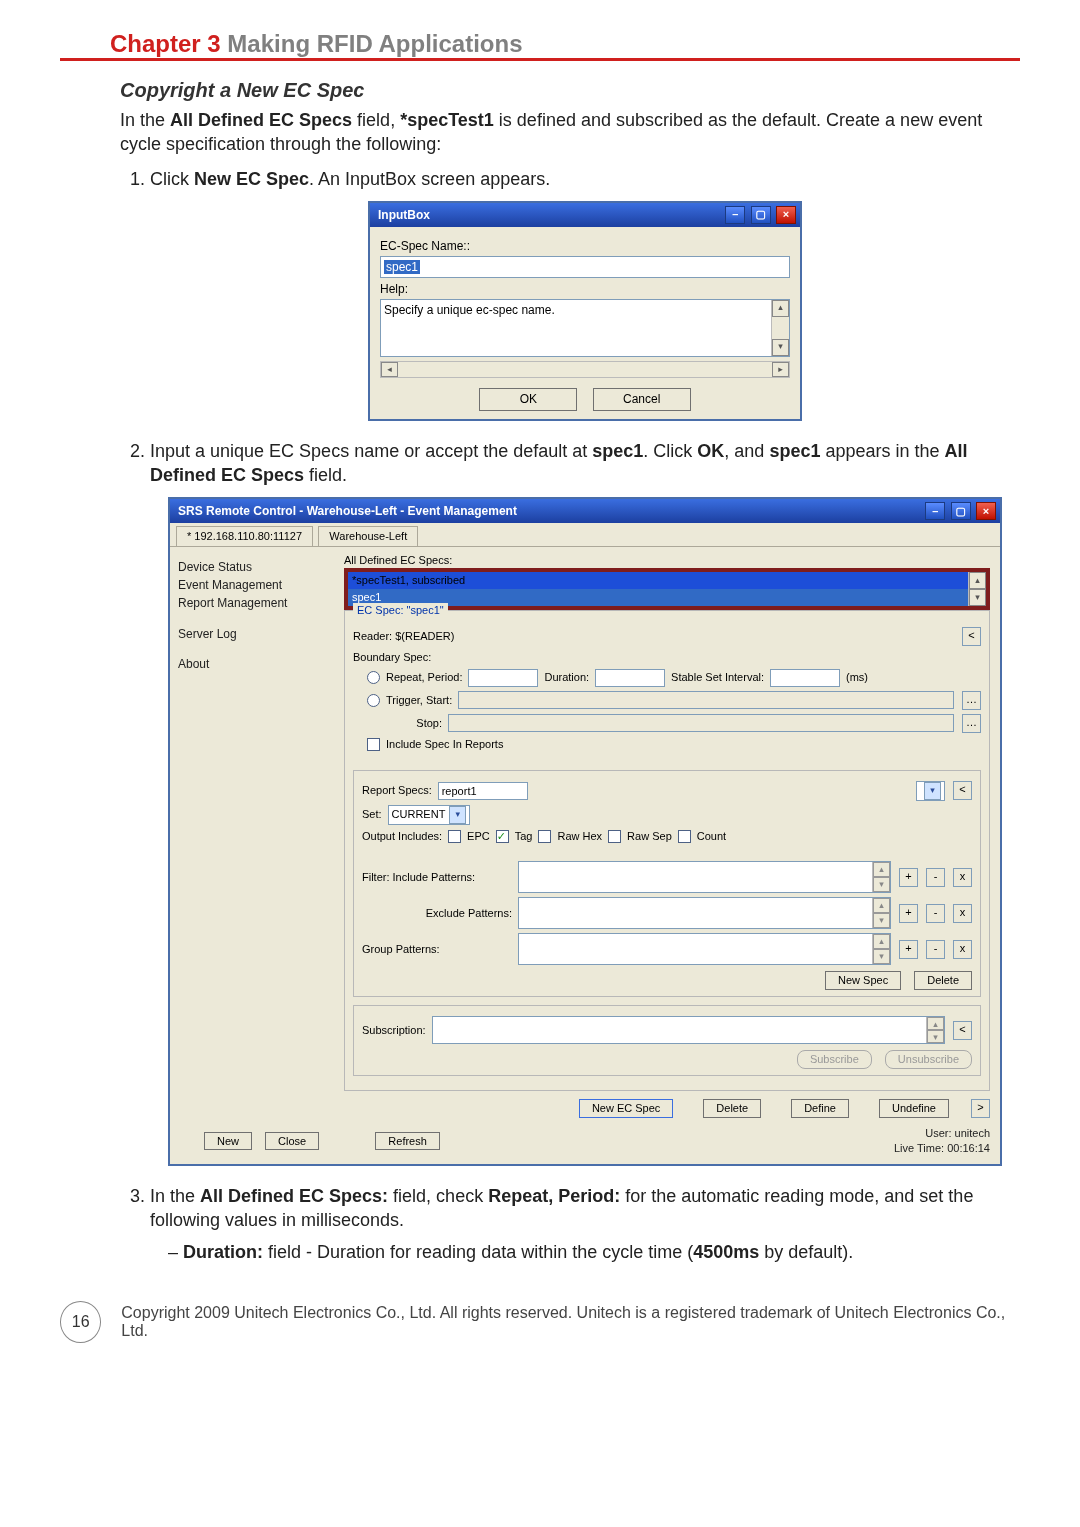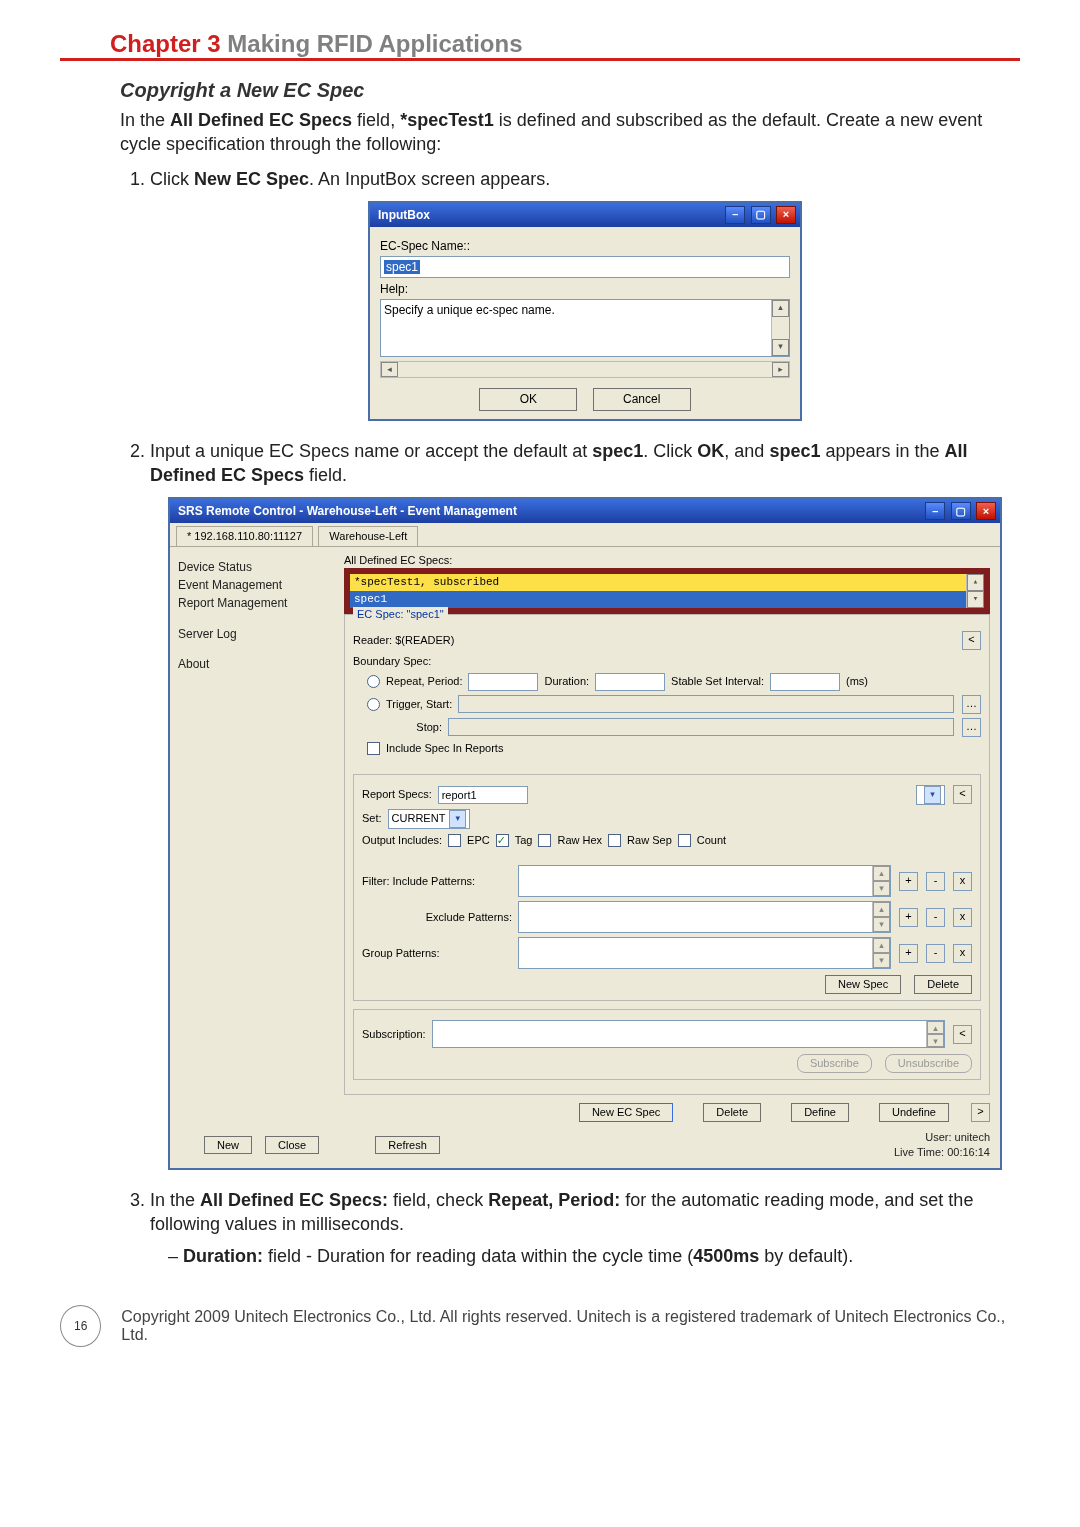--- a/index.html
+++ b/index.html
@@ -105,21 +105,21 @@
   .tab { display:inline-block; border:1px solid #aca899; border-bottom:none;
          background:#ece9d8; padding:2px 10px; font-size:11px; margin-right:2px;}
   .bigbody { display:flex; }
   .leftnav { width:150px; padding:10px 8px; font-size:12px; color:#222; }
   .leftnav div { margin: 2px 0; }
   .leftnav .sp { height:10px; }
   .rightpane { flex:1; padding: 6px 10px 8px 8px; font-size:11px; }
   .fieldset { border:1px solid #b8b8b8; padding:6px 8px; margin-bottom:8px; }
   .fieldset.legend { position:relative; padding-top:12px; }
   .fieldset.legend .lg { position:absolute; top:-8px; left:8px; background:#ece9d8; padding:0 4px; color:#0033aa; font-size:11px; }
-  .list-thin { border:6px solid #7f1d1d; background:#fde047; height:34px; position:relative;font-family:Liberation Mono, monospace; }
+  .list-thin { border:4px solid #7f1d1d; background:#1d4ed8; height:34px; position:relative; }
   .list-thin .line { padding:1px 4px; font-size:11px; }
   .list-thin .line.hl { background:#316ac5; color:#fff; }
   .thin-scroll { position:absolute; right:0; top:0; width:17px; height:100%; background:#ece9d8; border-left:1px solid #bbb;}
   .thin-scroll .sb { width:17px; height:50%; box-sizing:border-box; border:1px solid #888; text-align:center; font-size:9px; line-height:14px; color:#555;}
   .row { display:flex; align-items:center; gap:6px; margin:4px 0; }
   .inp { border:1px solid #7f9db9; background:#fff; height:18px; box-sizing:border-box; padding:1px 3px; font:inherit;}
   .inp.dis { background:#ece9d8; color:#888; }
   .radio, .check { width:13px; height:13px; border:1px solid #4d6185; display:inline-block; box-sizing:border-box; }
   .radio { border-radius:50%; background:#fff; }
   .check { background:#fff; position:relative; }
@@ -137,21 +137,21 @@
   .btnrow2 { text-align:right; margin-top:6px; }
   .wbtn2 { display:inline-block; border:1px solid #707070; background:#ece9d8; padding:1px 12px; margin-left:10px; font:inherit; }
   .wbtn2.dis { color:#999; border-color:#aaa;border-radius:8px; }
   .footer-row { display:flex; justify-content:space-between; align-items:center; margin-top:8px; }
   .status-right { text-align:right; font-size:11px; color:#222; }
 
   .footer-bar { margin-top:36px; display:flex; align-items:center; }
   .pagenum {
     width:40px; height:40px; border-radius:50%; border:1px solid #888;
     display:flex; align-items:center; justify-content:center;
-    font-size:12px; color:#333; margin-right:20px;
+    font-size:16px; color:#333; margin-right:20px;
   }
   .copyright { font-size:16px; color:#444; }
 </style>
 </head>
 <body>
 
 <div class="page">
   <div class="chapter-header">
     <span class="chap">Chapter 3</span><span class="title"> Making RFID Applications</span>
   </div>

